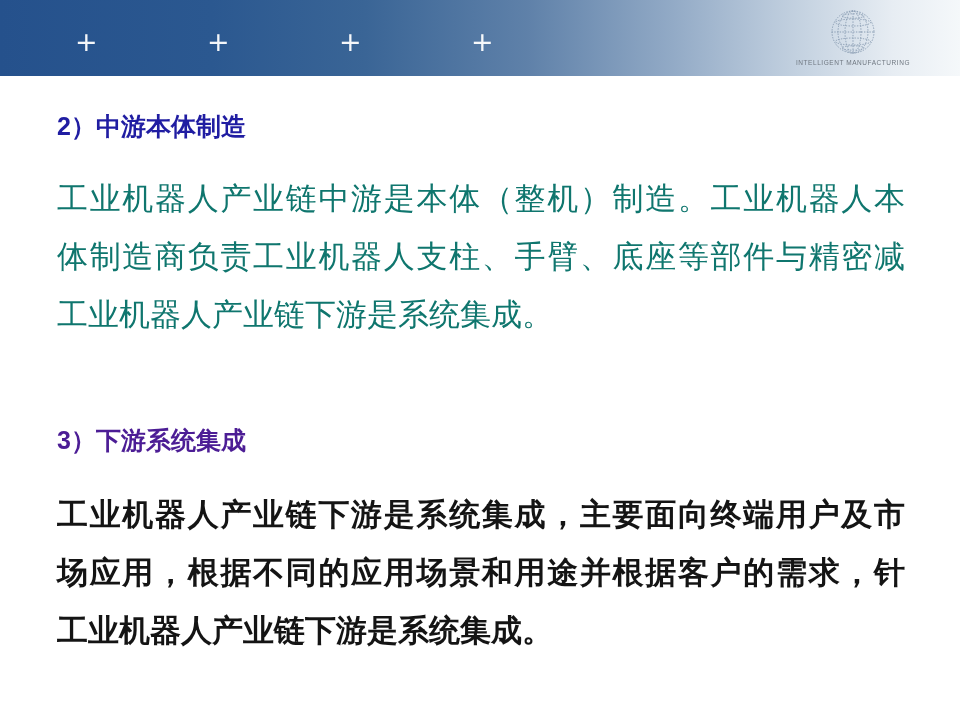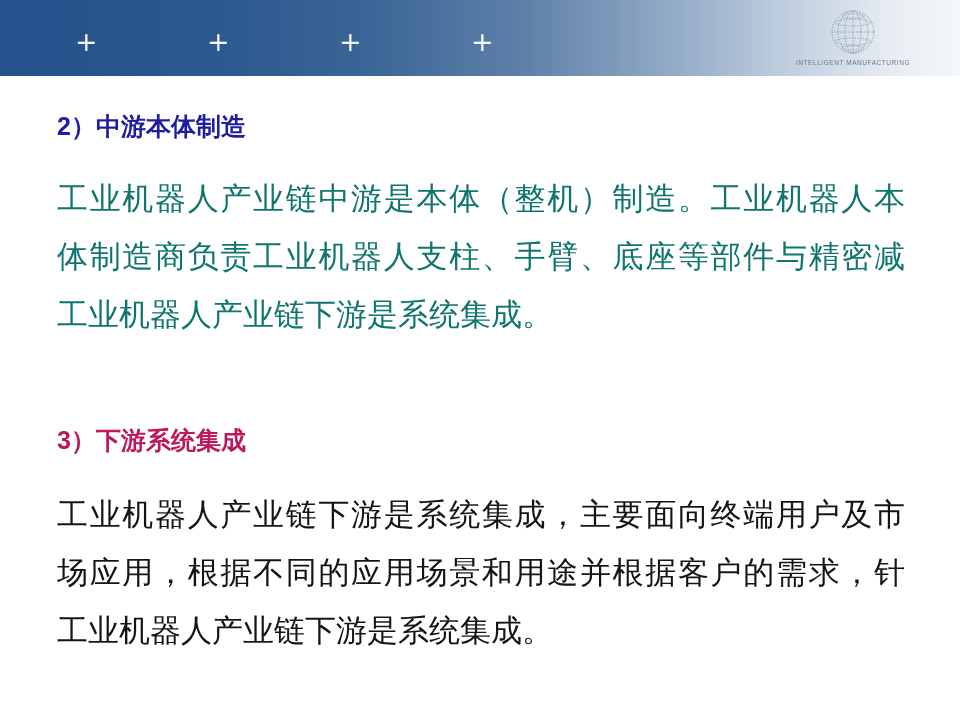--- a/index.html
+++ b/index.html
@@ -67,21 +67,21 @@
   .heading.h2 { top: 424px; }
 
   .para {
     position: absolute;
     left: 57px;
     width: 848px;
     font-size: 31px;
     font-weight: 500;
   }
   .para.p1 { top: 170px; }
-  .para.p2 { top: 486px; }
+  .para.p2 { top: 486px; font-weight: bold; }
   .bodyline {
     height: 58px;
     line-height: 58px;
     white-space: nowrap;
   }
   .bodyline.just {
     white-space: normal;
     text-align: justify;
     text-align-last: justify;
     text-justify: inter-ideograph;
@@ -119,21 +119,21 @@
   </div>
 
   <div class="heading h1" style="color:#201DA2">2）中游本体制造</div>
 
   <div class="para p1" style="color:#0f766e">
     <div class="bodyline just">工业机器人产业链中游是本体（整机）制造。工业机器人本</div>
     <div class="bodyline just">体制造商负责工业机器人支柱、手臂、底座等部件与精密减</div>
     <div class="bodyline">工业机器人产业链下游是系统集成。</div>
   </div>
 
-  <div class="heading h2" style="color:#be185d">3）下游系统集成</div>
+  <div class="heading h2" style="color:#4c1d95">3）下游系统集成</div>
 
   <div class="para p2" style="color:#141414">
     <div class="bodyline just">工业机器人产业链下游是系统集成，主要面向终端用户及市</div>
     <div class="bodyline just">场应用，根据不同的应用场景和用途并根据客户的需求，针</div>
     <div class="bodyline">工业机器人产业链下游是系统集成。</div>
   </div>
 
 </div>
 
 </body></html>

